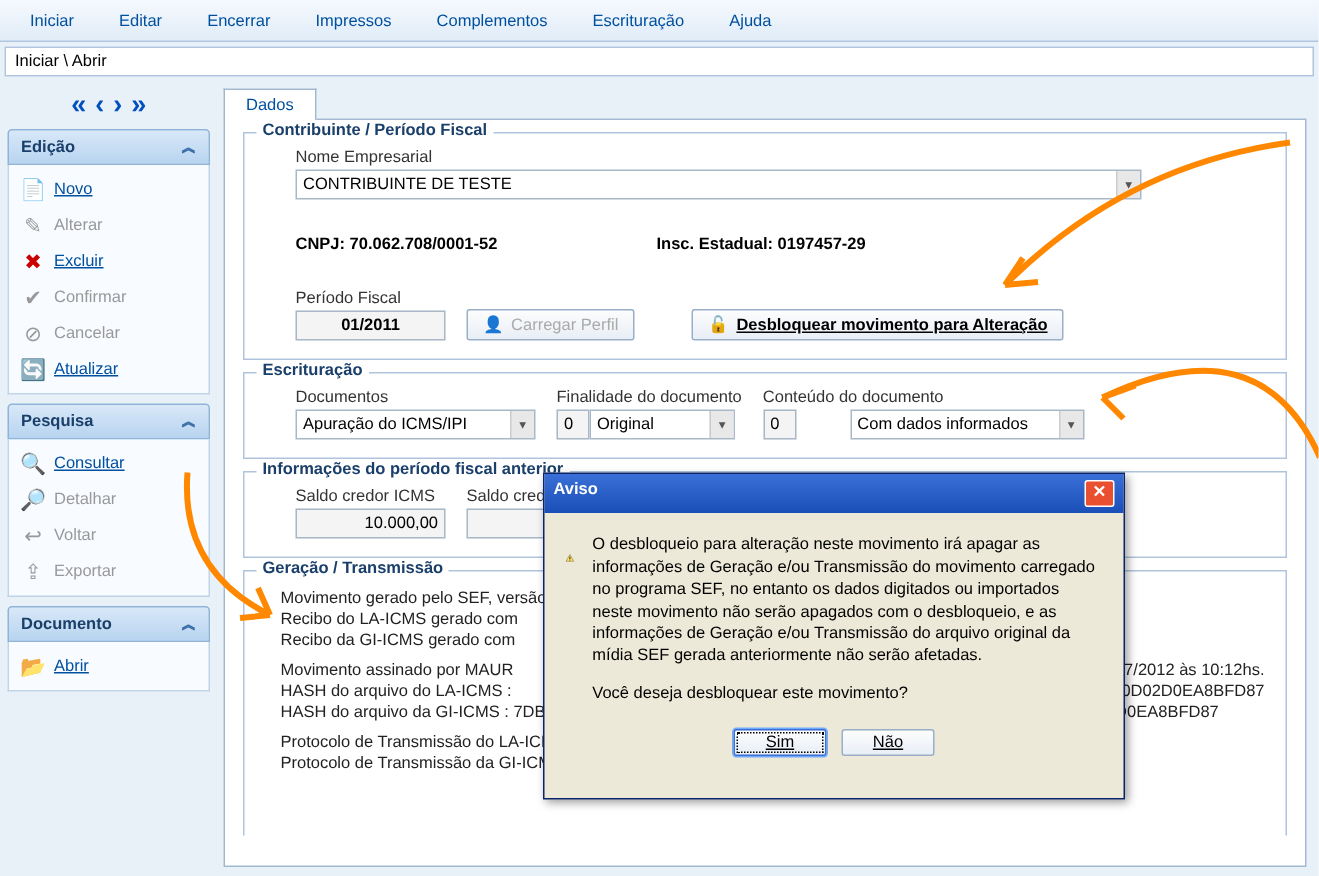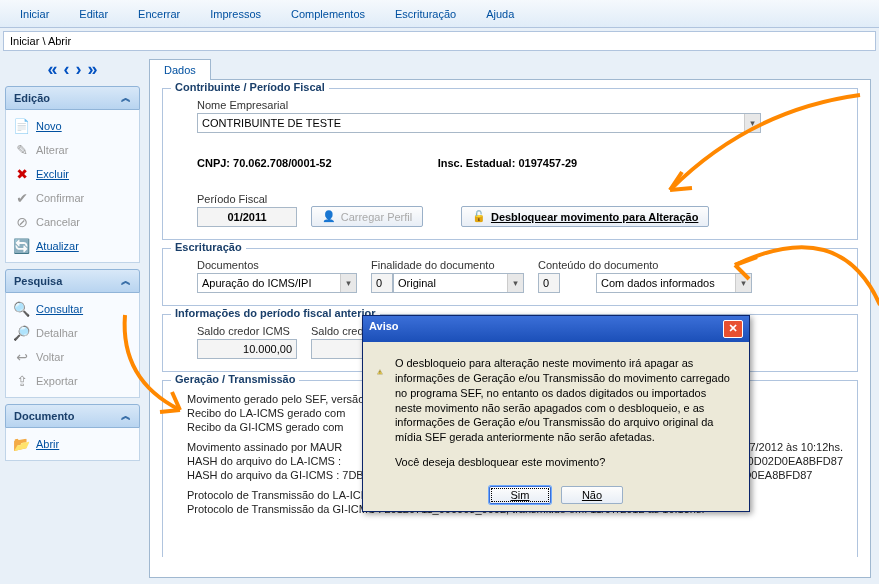--- a/index.html
+++ b/index.html
@@ -49,21 +49,21 @@
 
 .arrow-svg { position: absolute; pointer-events: none; z-index: 5; }
 
 
 .dialog { position: absolute; left: 362px; top: 315px; width: 388px; background: #ece9d8; border: 1px solid #0a246a; box-shadow: 2px 2px 6px rgba(0,0,0,.4); z-index: 10; }
 .dialog-title { background: linear-gradient(#3b6fd8, #1b4fb8); color: #fff; padding: 4px 6px; display: flex; justify-content: space-between; align-items: flex-start; font-weight: bold; }
 .dialog-close { background: #e85030; border: 1px solid #fff; width: 20px; height: 18px; color: #fff; text-align: center; line-height: 14px; font-weight: bold; cursor: pointer; border-radius: 2px; }
 .dialog-body { padding: 14px 14px 10px; display: flex; gap: 12px; }
 .warn-icon { width: 32px; height: 32px; }
 .dialog-text { color: #000; line-height: 1.35; }
-.dialog-btns { text-align: center; padding: 6px 0 7px; display:flex; gap:10px; justify-content:center;}
+.dialog-btns { text-align: center; padding: 6px 0 28px; display:flex; gap:10px; justify-content:center;}
 .dialog-btns .btn { min-width: 62px; justify-content: center; padding: 2px 8px;}
 .dialog-btns .btn.focus { outline: 1px dotted #000; outline-offset: -3px; border: 1px solid #3a6fd8; box-shadow: 0 0 0 1px #6faafd;}
 
 </style>
 </head>
 <body>
 
 <div class="menubar">
   <span>Iniciar</span>
   <span>Editar</span>
@@ -195,21 +195,21 @@
             <span class="label">Documentos</span>
             <div class="select" style="width:160px;">
               <span>Apuração do ICMS/IPI</span>
               <span class="arrow">▾</span>
             </div>
           </div>
           <div class="col">
             <span class="label">Finalidade do documento</span>
             <div class="row" style="gap:0;">
               <input class="input" style="width: 22px;" readonly="" value="0">
-              <div class="select" style="width:131px;">
+              <div class="select" style="width:97px;">
                 <span>Original</span>
                 <span class="arrow">▾</span>
               </div>
             </div>
           </div>
           <div class="col">
             <span class="label">Conteúdo do documento</span>
             <div class="row" style="gap:0;">
               <input class="input" style="width: 22px;" readonly="" value="0">
               <div class="select" style="width:156px;margin-left:36px;">

